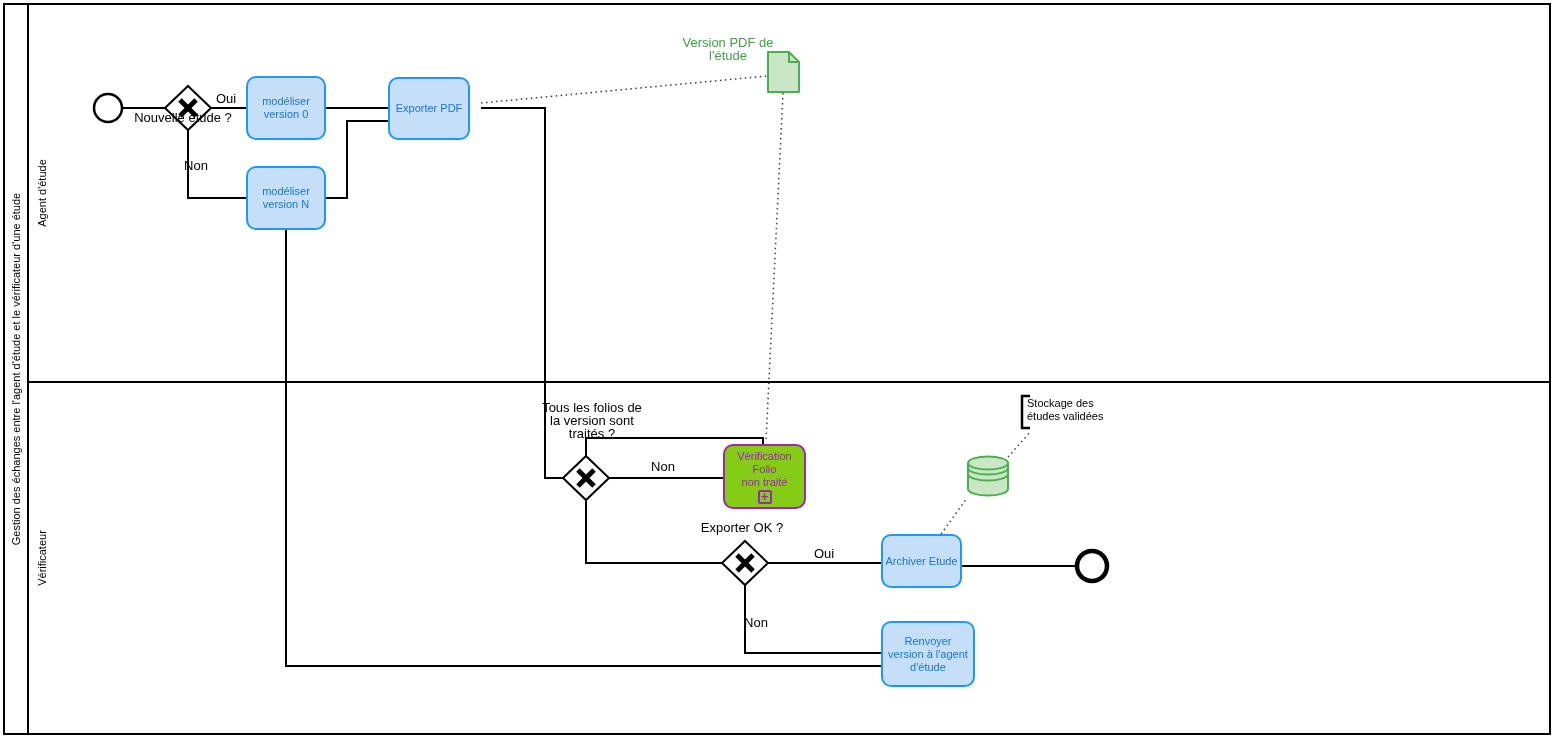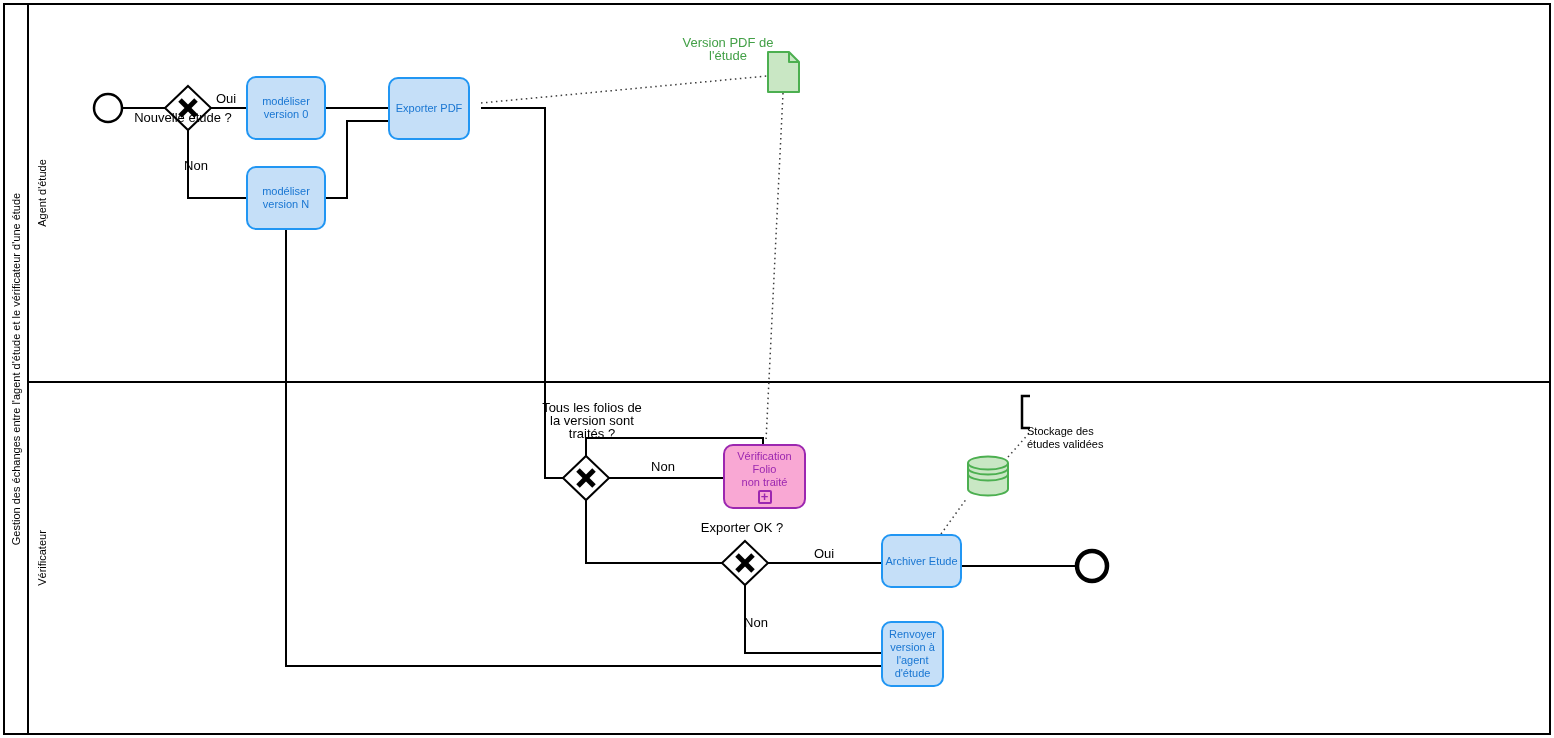--- a/index.html
+++ b/index.html
@@ -25,36 +25,36 @@
   .bracket { fill:none; stroke:#000; stroke-width:2.5; }
 
   
   .task {
     position:absolute; box-sizing:border-box;
     border:2px solid #2196f3; background:#c5dff8; color:#1976d2;
     border-radius:10px; display:flex; align-items:center; justify-content:center;
     text-align:center; font-size:11px; line-height:13px; white-space:pre-line;
     padding:2px;
   }
-  .task.purple { border-color:#9c27b0; background:#f9a8d4; color:#9c27b0; padding-bottom:16px; }
+  .task.purple { border-color:#9c27b0; background:#84cc16; color:#9c27b0; padding-bottom:16px; }
   .subp {
     position:absolute; left:50%; bottom:3px; transform:translateX(-50%);
     width:14px; height:14px; box-sizing:border-box; border:2px solid #9c27b0;
     border-radius:2px; color:#9c27b0; font-weight:bold; font-size:13px;
     display:flex; align-items:center; justify-content:center; line-height:0;
     background:transparent;
   }
   .lbl {
     position:absolute; font-size:13px; line-height:13px; color:#000;
     text-align:center; transform:translate(-50%,-50%); white-space:pre-line;
   }
   .lbl.green { color:#43a047; }
   .note {
     position:absolute; font-size:11px; line-height:13px; color:#000;
-    text-align:left; white-space:pre-line;margin-top:28px;
+    text-align:left; white-space:pre-line;
   }
   .vert {
     position:absolute; transform:translate(-50%,-50%) rotate(-90deg);
     white-space:nowrap; font-size:11px; color:#000;
   }
 </style>
 </head>
 <body>
 
 <div class="canvas">
@@ -128,21 +128,21 @@
   <div class="task purple" style="left:723px; top:444px; width:83px; height:65px;">
     <span>Vérification Folio
 non traité</span>
     <span class="subp">
       <span>+</span>
     </span>
   </div>
   <div class="task" style="left:881px; top:534px; width:81px; height:54px;">
     <span>Archiver Etude</span>
   </div>
-  <div class="task" style="left:881px; top:621px; width:63px; height:66px;">
+  <div class="task" style="left:881px; top:621px; width:94px; height:66px;">
     <span>Renvoyer
 version à l'agent
 d'étude</span>
   </div>
 
   <div class="lbl" style="left:183px; top:73px;margin-top:44px;">Nouvelle étude ?</div>
   <div class="lbl" style="left:592px; top:420px;">Tous les folios de
 la version sont
 traités ?</div>
   <div class="lbl" style="left:742px; top:527px;">Exporter OK ?</div>

